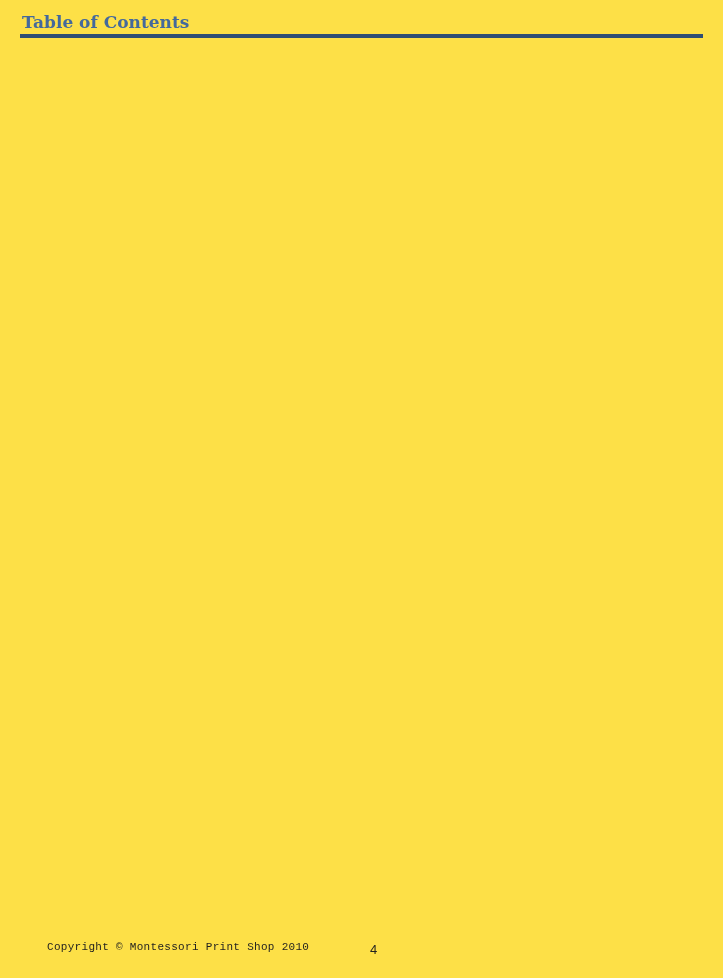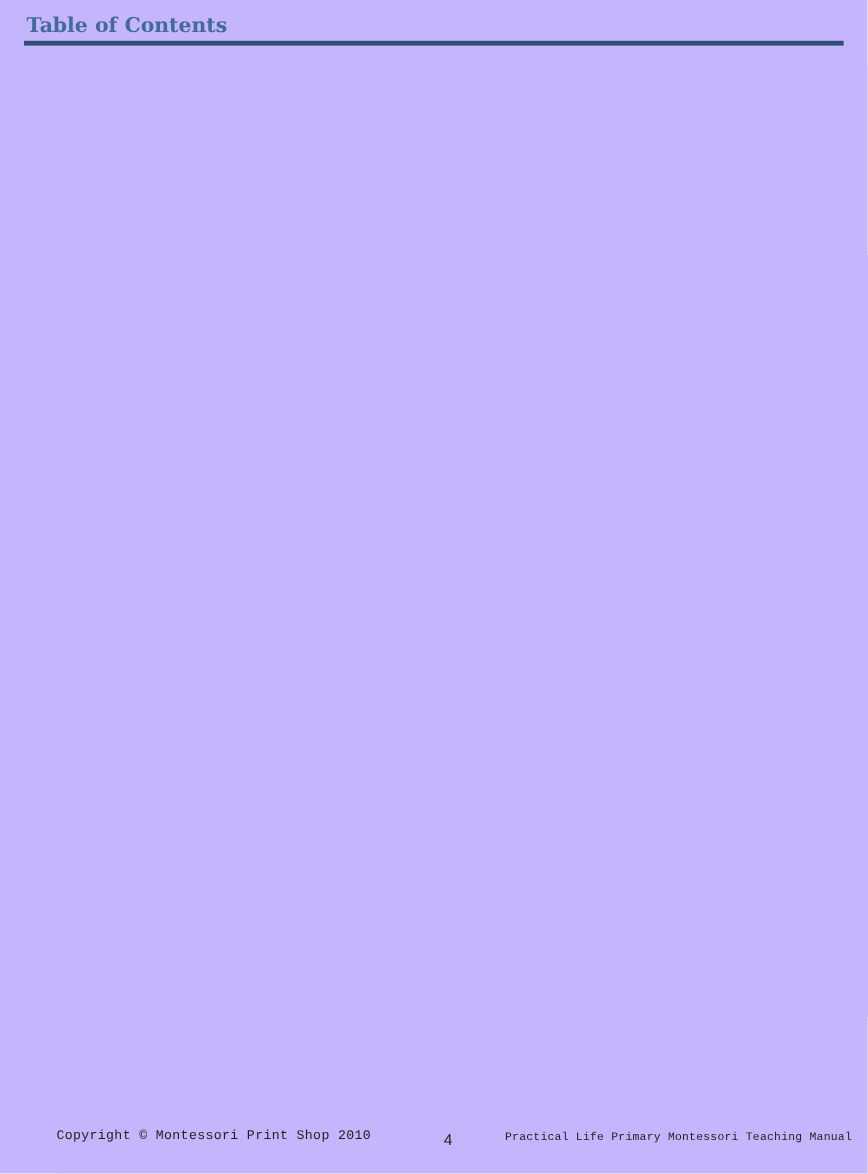--- a/index.html
+++ b/index.html
@@ -1,19 +1,19 @@
 <!DOCTYPE html>
 <html><head>
 <meta charset="utf-8">
 <style>
   html,body{margin:0;padding:0;background:#ffffff;}
   .page{
     position:relative;
     width:723px;height:978px;
-    background:#c4b5fd;
+    background:#fde047;
     font-family:"Liberation Sans",sans-serif;
     color:#1a1a1a;
     overflow:hidden;
     box-sizing:border-box;
   }
   
   .doc-title{
     margin:12px 20px 0 22px;
     font-family:"DejaVu Serif","Liberation Serif",serif;
     font-weight:bold;
@@ -78,16 +78,15 @@
 
   <div class="toc" id="toc-list">
       <div class="row h1">
         <span class="page">7</span>
       </div>
     </div>
 
   <div class="footer">
     <span class="copyright">Copyright © Montessori Print Shop 2010</span>
     <span class="pagenum">4</span>
-    <span class="doctitle">Practical Life Primary Montessori Teaching Manual</span>
   </div>
 
 </div>
 
 </body></html>

